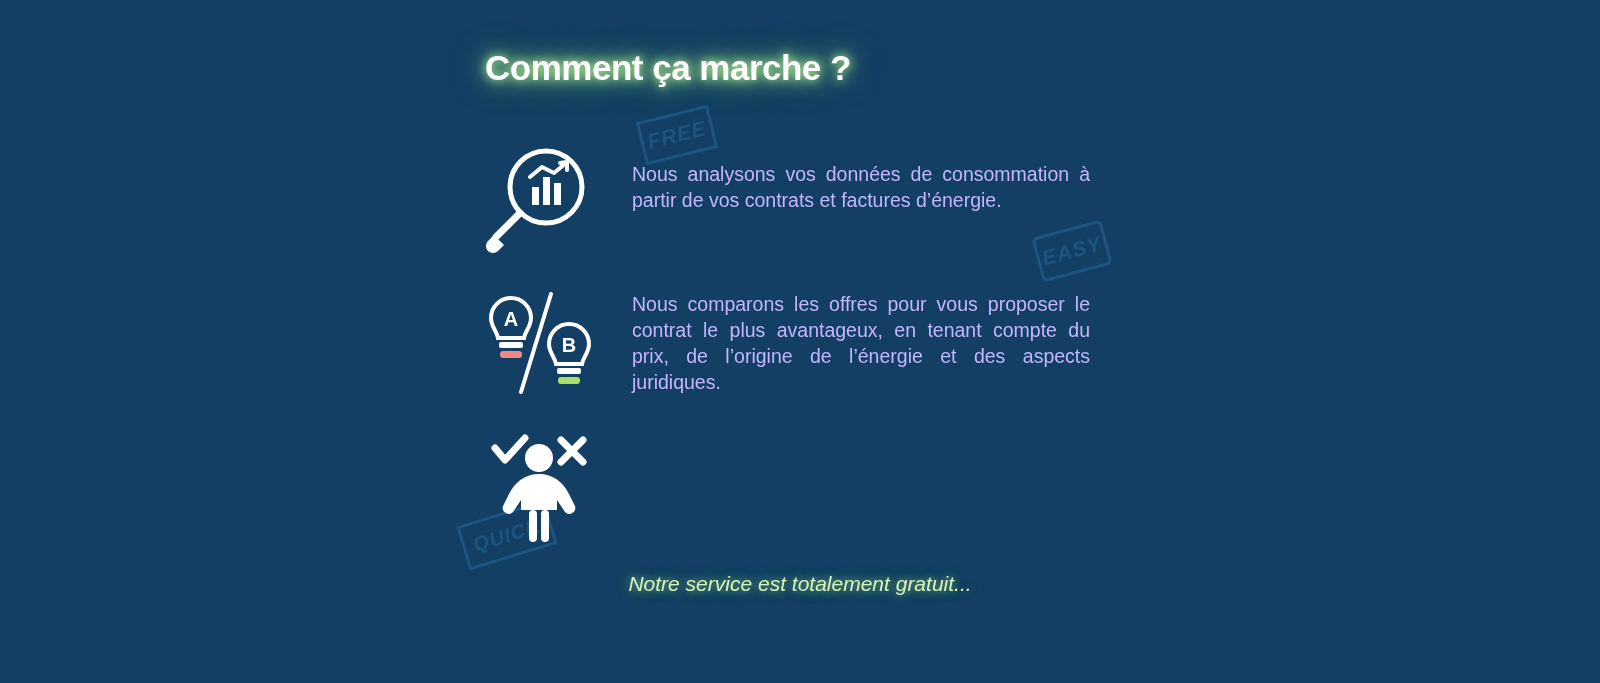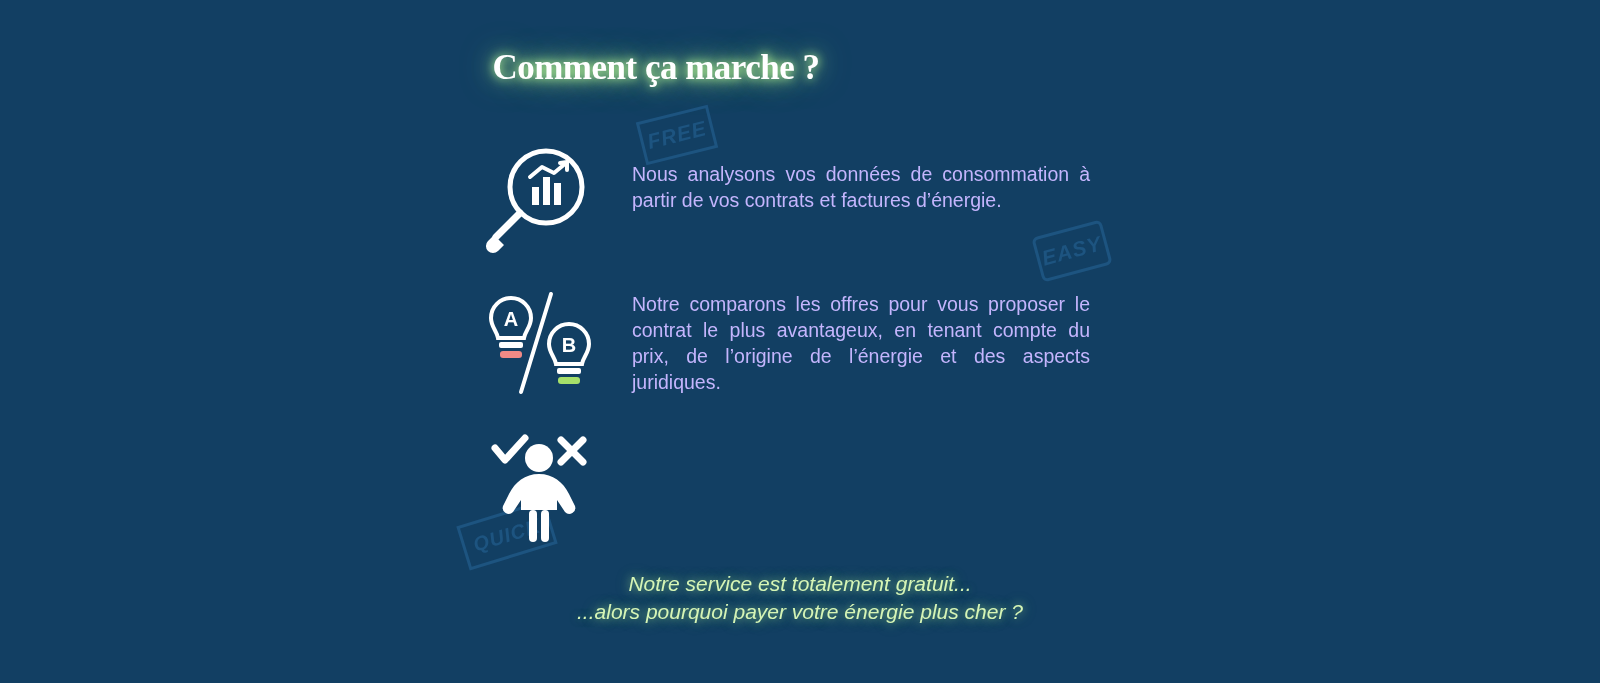--- a/index.html
+++ b/index.html
@@ -17,24 +17,23 @@
   .page {
     position: relative;
     width: 1600px;
     height: 683px;
   }
 
   
   .title-wrap {
     position: absolute;
     top: 48px;
-    left: 4px;
+    left: 16px;
     width: 1304px;
     text-align: center;
-    font-family: Liberation Serif, serif;
   }
   .title {
     display: inline-block;
     font-size: 35px;
     font-weight: bold;
     letter-spacing: -0.5px;
     color: #ffffff;
     text-shadow:
       0 0 10px rgba(190, 255, 150, 0.95),
       0 0 20px rgba(190, 255, 150, 0.75),
@@ -175,21 +174,21 @@
           <text x="34" y="38" font-family="Liberation Sans, sans-serif" font-size="20" font-weight="bold" fill="#ffffff" text-anchor="middle">A</text>
 
           <line x1="74" y1="6" x2="44" y2="104" stroke="#ffffff" stroke-width="4" stroke-linecap="round"></line>
 
           <path d="M92 36 a20 20 0 0 1 20 20 c0 9 -6 13 -7 20 h-26 c-1 -7 -7 -11 -7 -20 a20 20 0 0 1 20 -20z" stroke="#ffffff" stroke-width="4" fill="none"></path>
           <rect x="80" y="80" width="24" height="6" rx="2" fill="#ffffff"></rect>
           <rect x="81" y="89" width="22" height="7" rx="3" fill="#a6e06a"></rect>
           <text x="92" y="64" font-family="Liberation Sans, sans-serif" font-size="20" font-weight="bold" fill="#ffffff" text-anchor="middle">B</text>
         </svg>
       </div>
-      <div class="step-text">Notre comparons les offres pour vous proposer le contrat le plus avantageux, en tenant compte du prix, de l’origine de l’énergie et des aspects juridiques.</div>
+      <div class="step-text">Nous comparons les offres pour vous proposer le contrat le plus avantageux, en tenant compte du prix, de l’origine de l’énergie et des aspects juridiques.</div>
     </div>
 
     <div class="step step-3">
       <div class="step-icon">
         <svg width="126" height="116" viewBox="0 0 126 116" fill="none" aria-hidden="true">
 
           <polyline points="18,16 28,28 48,6" stroke="#ffffff" stroke-width="7" fill="none" stroke-linecap="round" stroke-linejoin="round"></polyline>
 
           <line x1="84" y1="8" x2="106" y2="30" stroke="#ffffff" stroke-width="7" stroke-linecap="round"></line>
           <line x1="106" y1="8" x2="84" y2="30" stroke="#ffffff" stroke-width="7" stroke-linecap="round"></line>
@@ -201,16 +200,15 @@
           <rect x="52" y="78" width="8" height="32" rx="4" fill="#ffffff"></rect>
           <rect x="64" y="78" width="8" height="32" rx="4" fill="#ffffff"></rect>
         </svg>
       </div>
     </div>
 
   </div>
 
   <div class="footer">
     <div class="footer-line">Notre service est totalement gratuit...</div>
-    <div class="footer-line">...alors pourquoi payer votre énergie plus cher ?</div>
   </div>
 
 </div>
 
 </body></html>

